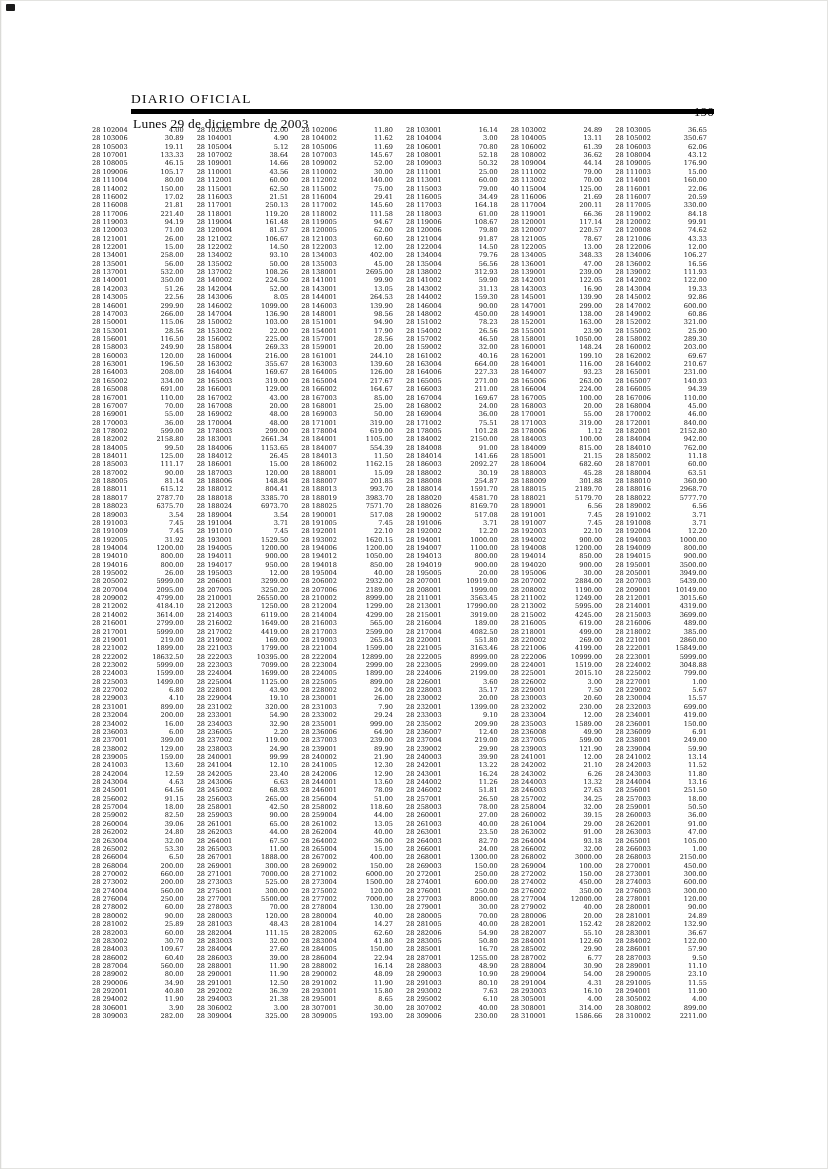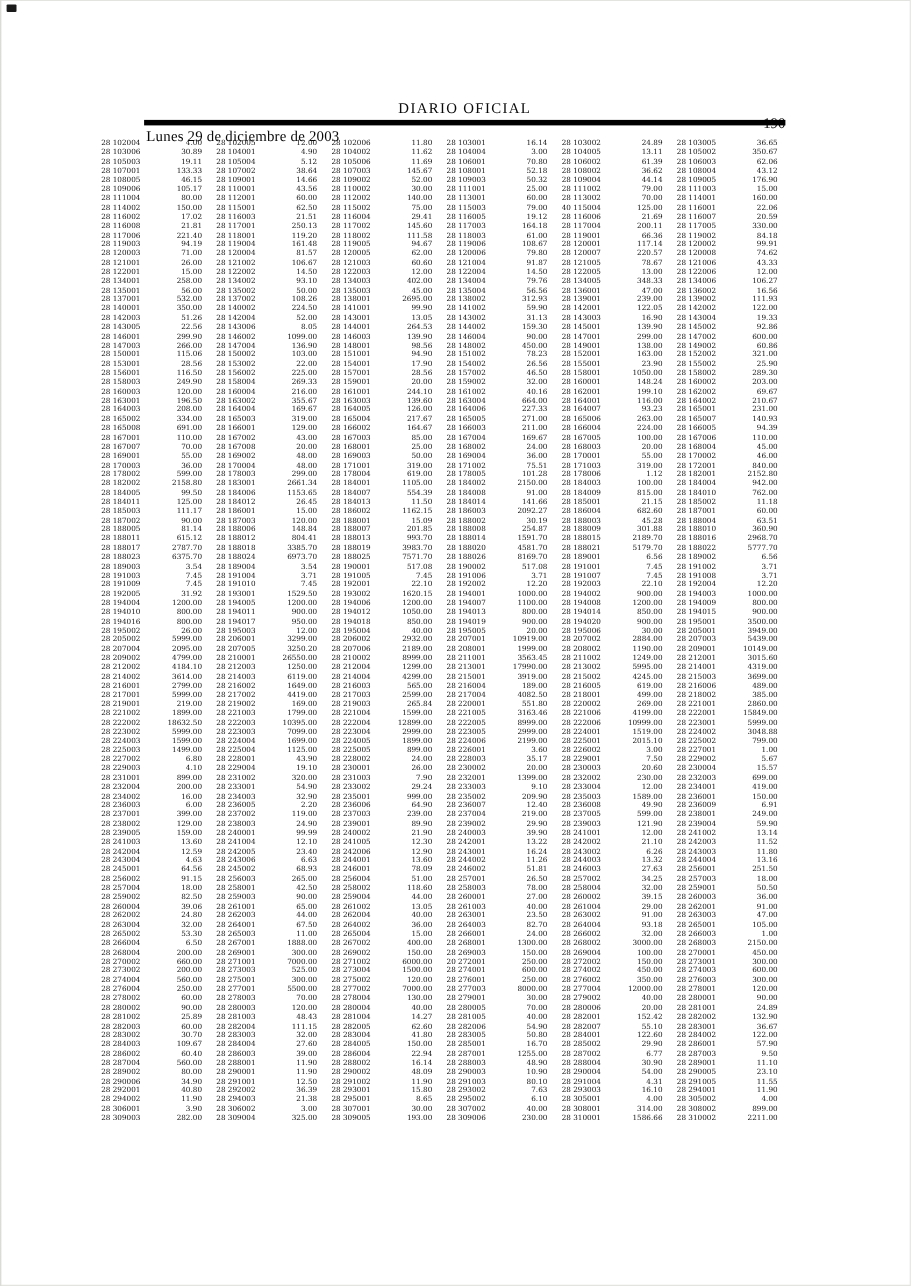--- a/index.html
+++ b/index.html
@@ -6,21 +6,21 @@
   body{
     width:828px;height:1169px;position:relative;
     background:#ffffff;color:#0a0a0a;
     font-family:"Liberation Serif","DejaVu Serif",serif;
     box-shadow:inset 0 0 0 1px #e3e3e0;
     overflow:hidden;
   }
   .scan-speck{position:absolute;left:6px;top:4px;width:9px;height:7px;background:#1a1a1a;border-radius:1px;}
   .scan-edge{position:absolute;left:0;top:0;width:2px;height:100%;background:linear-gradient(to right,#d8d8d4,transparent);}
   .hdr-date{position:absolute;left:133px;top:91px;font-size:13.5px;letter-spacing:.2px;white-space:nowrap;margin-top:25px;}
-  .hdr-title{position:absolute;left:131px;top:91px;width:583px;text-align:center;font-size:13.5px;letter-spacing:1.2px;white-space:nowrap;}
+  .hdr-title{position:absolute;left:131px;top:91px;width:583px;text-align:left;font-size:13.5px;letter-spacing:1.2px;white-space:nowrap;}
   .hdr-page{position:absolute;left:131px;top:91px;width:583px;text-align:right;font-size:13.5px;margin-top:13px;}
   .hdr-rule{position:absolute;left:131px;top:109px;width:583px;height:5px;background:#000;}
   .ttable{
     position:absolute;left:92px;top:126px;width:628px;
     font-family:"DejaVu Serif","Liberation Serif",serif;
     font-size:6.6px;font-weight:normal;color:#111;
   }
   .trow{display:flex;height:8.36px;line-height:8.36px;}
   .tcell{
     width:104.66px;box-sizing:border-box;
@@ -258,21 +258,21 @@
       <div class="tcell">
         <span class="code">28 116003</span>
         <span class="val">21.51</span>
       </div>
       <div class="tcell">
         <span class="code">28 116004</span>
         <span class="val">29.41</span>
       </div>
       <div class="tcell">
         <span class="code">28 116005</span>
-        <span class="val">19.12</span>
+        <span class="val">34.49</span>
       </div>
       <div class="tcell">
         <span class="code">28 116006</span>
         <span class="val">21.69</span>
       </div>
       <div class="tcell">
         <span class="code">28 116007</span>
         <span class="val">20.59</span>
       </div>
     </div>

